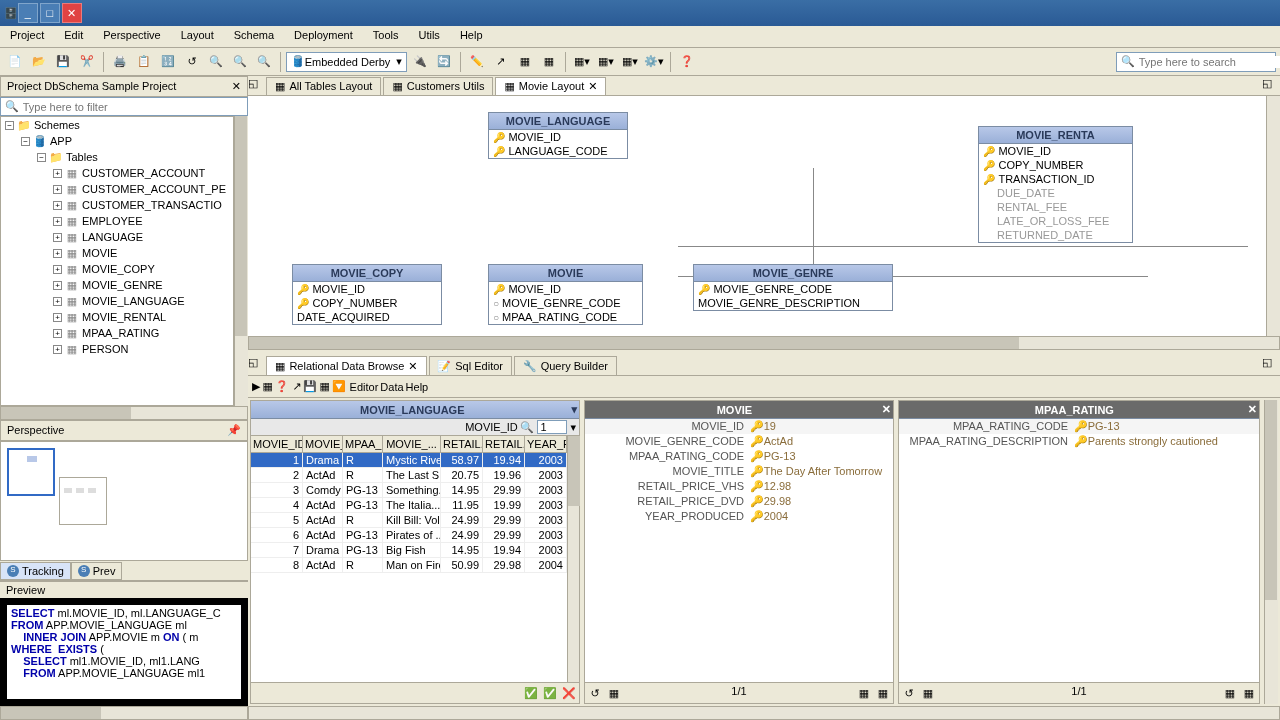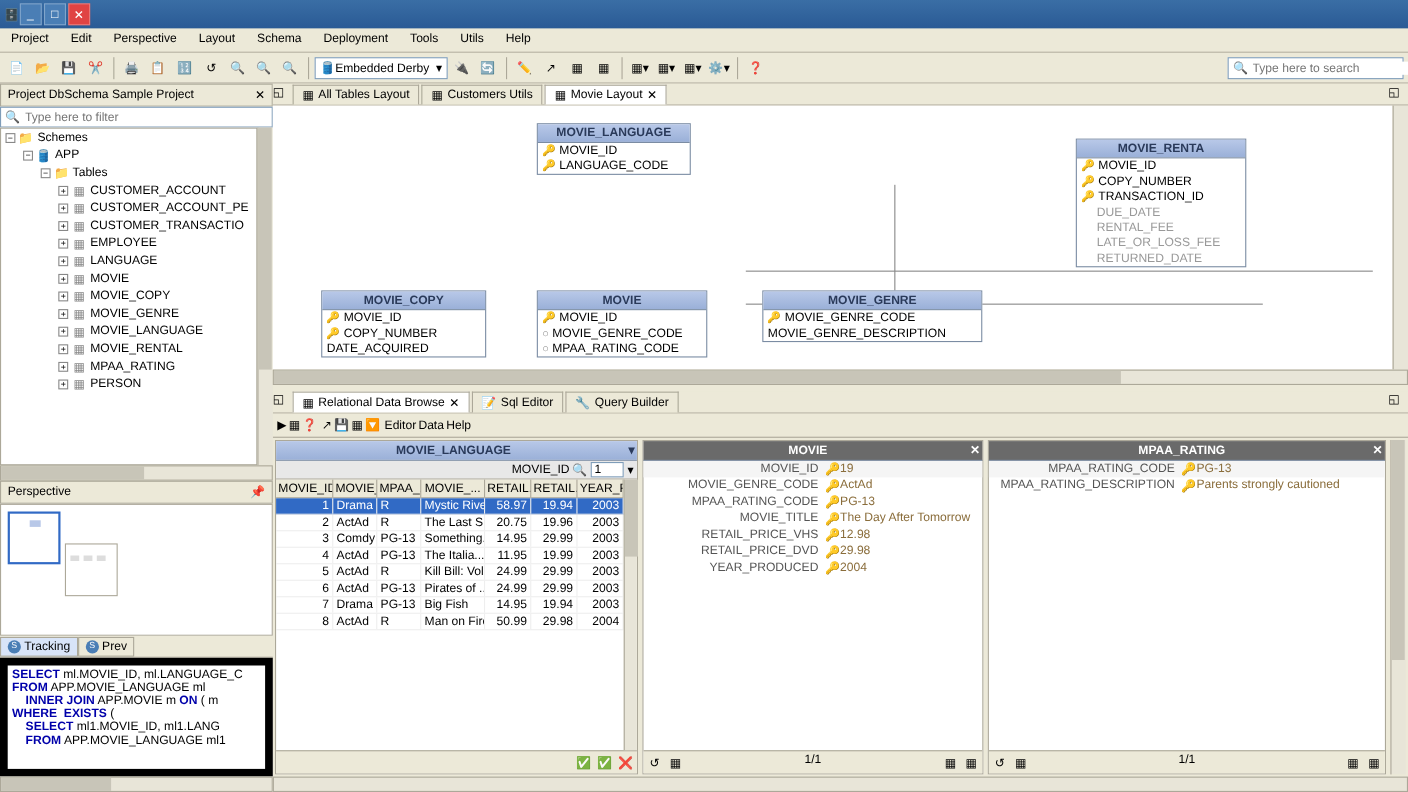--- a/index.html
+++ b/index.html
@@ -248,20 +248,21 @@
     <div class="tabs-row">
       <div class="btab-active">
           <span style="width:12px;height:12px;background:#4a7eb5;border-radius:50%;display:inline-block;color:white;font-size:8px;text-align:center;">S</span>
           <span>Tracking</span>
         </div>
       <div class="btab">
           <span style="width:12px;height:12px;background:#4a7eb5;border-radius:50%;display:inline-block;color:white;font-size:8px;text-align:center;">S</span>
           <span>Prev</span>
         </div>
     </div>
+    <div class="sql-bar">Preview</div>
     <div class="sql-area" style="height:108px;">
       <div><span class="kw">SELECT</span> ml.MOVIE_ID, ml.LANGUAGE_C</div>
       <div><span class="kw">FROM</span> APP.MOVIE_LANGUAGE ml</div>
       <div>&nbsp;&nbsp;&nbsp;&nbsp;<span class="kw">INNER JOIN</span> APP.MOVIE m <span class="kw">ON</span> ( m</div>
       <div><span class="kw">WHERE&nbsp;&nbsp;EXISTS</span> (</div>
       <div>&nbsp;&nbsp;&nbsp;&nbsp;<span class="kw">SELECT</span> ml1.MOVIE_ID, ml1.LANG</div>
       <div>&nbsp;&nbsp;&nbsp;&nbsp;<span class="kw">FROM</span> APP.MOVIE_LANGUAGE ml1</div>
     </div>
     <div class="hscroll">
         <div class="thumb" style="left:0;width:100px;"></div>

